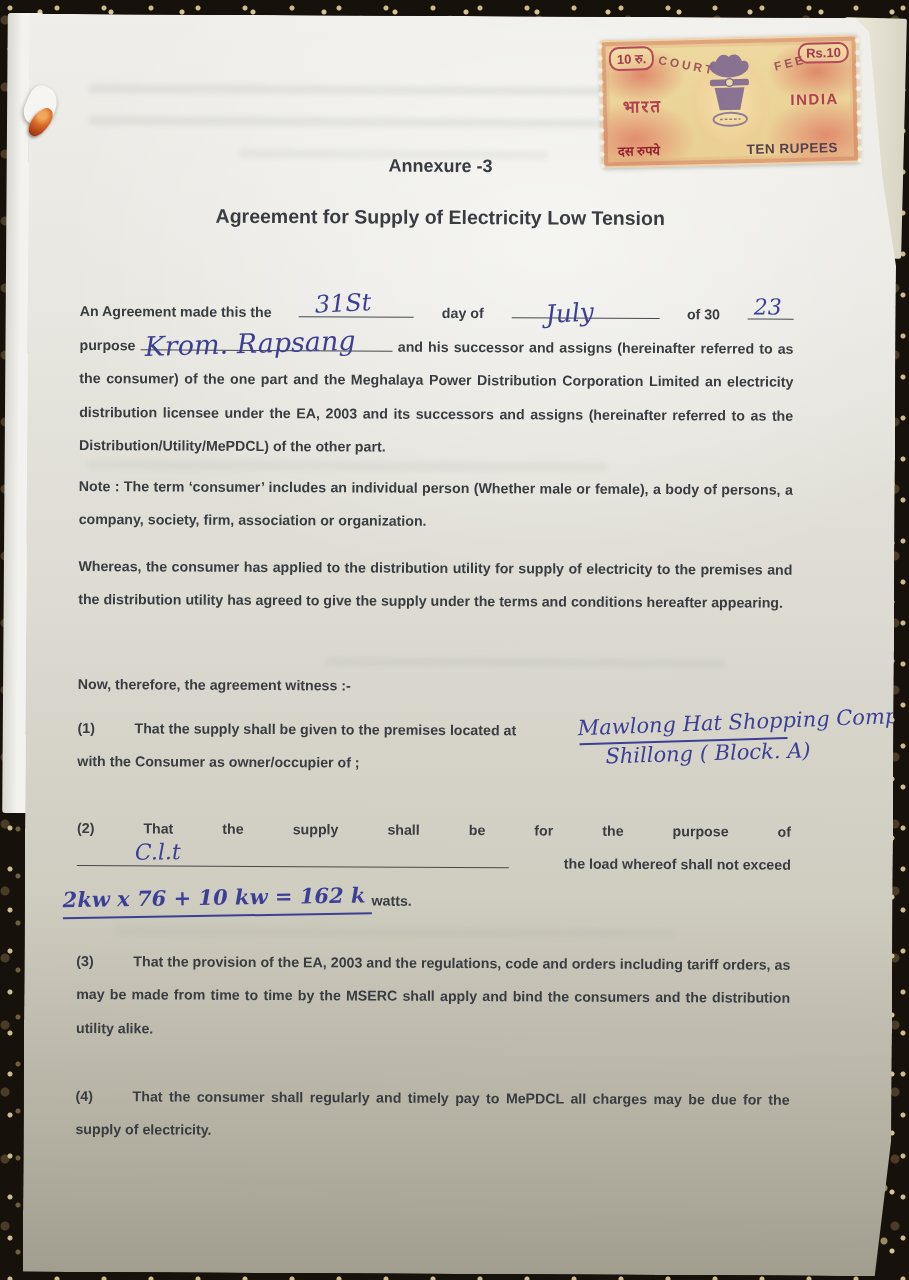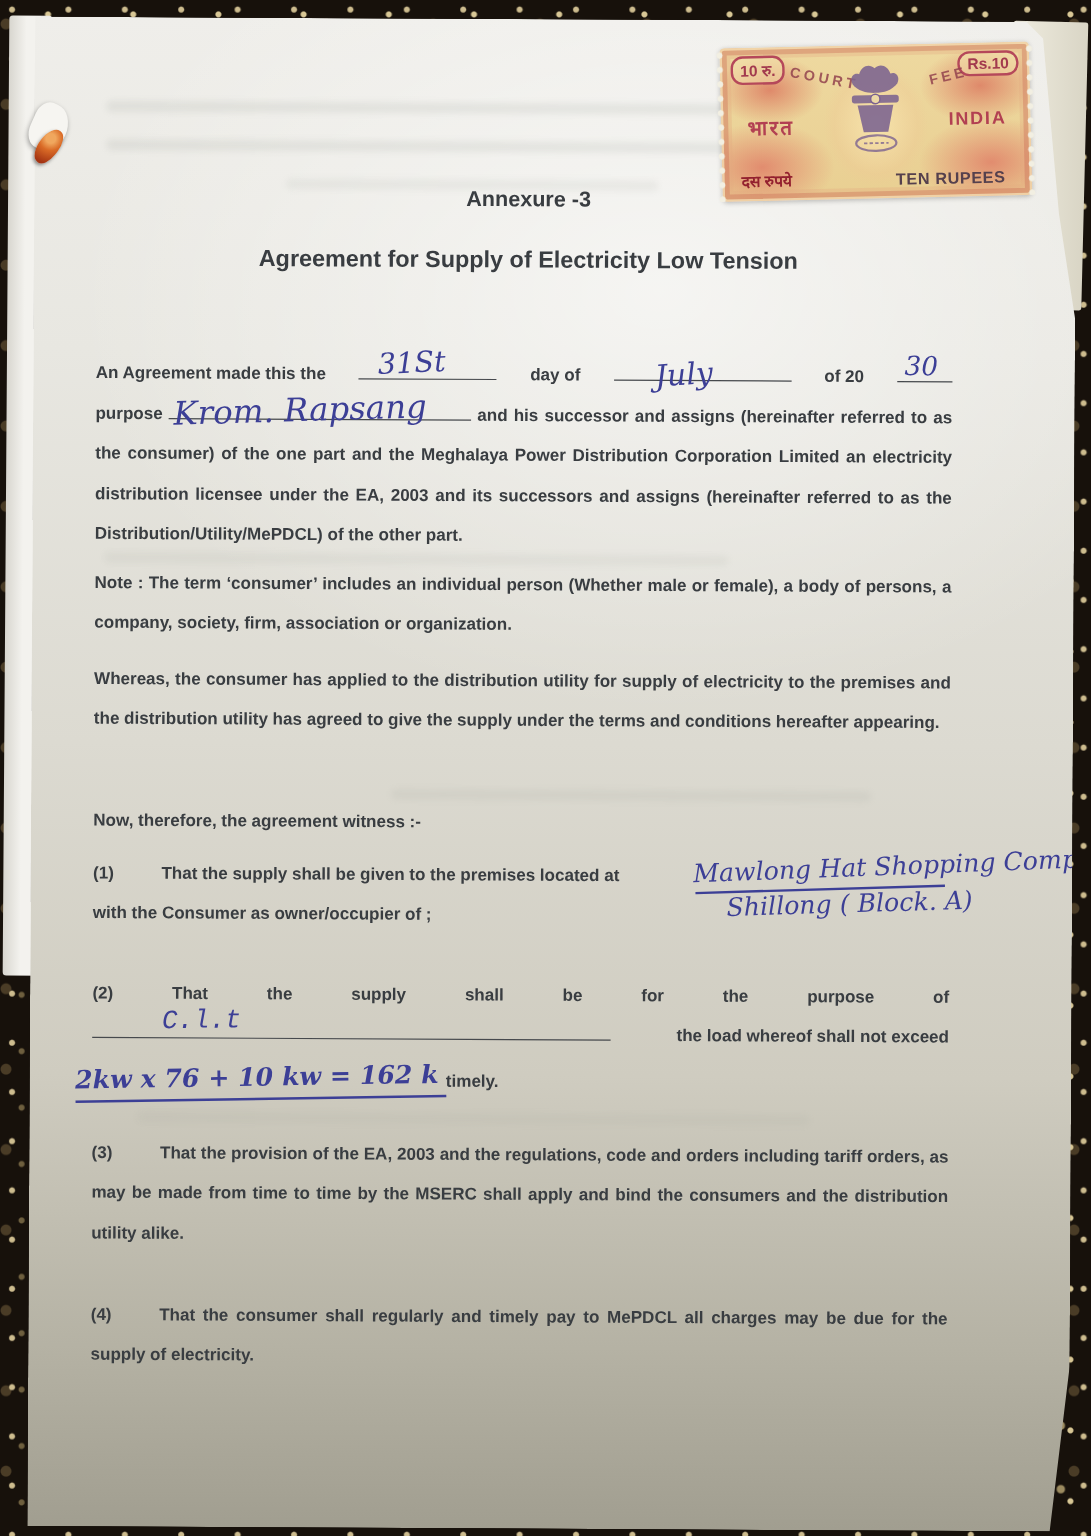--- a/index.html
+++ b/index.html
@@ -79,21 +79,21 @@
   .blank{display:inline-block;border-bottom:1.6px solid #46494d;position:relative;vertical-align:baseline;}
   
   .hw{font-family:"DejaVu Serif",serif;font-style:italic;font-weight:normal;color:#3c3f96;white-space:nowrap;}
   .hw-day{position:absolute;left:16px;bottom:-4px;font-size:24px;transform:rotate(-3deg);}
   .hw-month{position:absolute;left:34px;bottom:-12px;font-size:25px;transform:rotate(-4deg);}
   .hw-year{position:absolute;left:6px;bottom:-5px;font-size:22px;}
   .hw-name{position:absolute;left:4px;bottom:-10px;font-size:27px;transform:rotate(-2deg);}
   .hw-prem1{position:absolute;left:500px;top:-10px;font-size:21px;transform:rotate(-2.5deg);z-index:2;}
   .hw-prem2{position:absolute;left:528px;top:22px;font-size:21px;transform:rotate(-2deg);z-index:2;}
   .ink-underline{position:absolute;left:502px;top:25px;width:208px;height:2px;background:#3c3f96;transform:rotate(-2deg);z-index:1;}
-  .hw-purpose{position:absolute;left:58px;bottom:-3px;font-size:22px;transform:rotate(-1deg);font-family:Liberation Mono, monospace;}
+  .hw-purpose{position:absolute;left:58px;bottom:-3px;font-size:22px;transform:rotate(-1deg);}
   .hw-load{font-family:"DejaVu Serif",serif;font-style:italic;color:#3c3f96;font-size:21px;white-space:nowrap;border-bottom:2px solid #3c3f96;padding:0 6px 1px 0;transform:rotate(-1.2deg);display:inline-block;}
   .row{display:flex;align-items:baseline;}
   .sp-between{justify-content:space-between;}
   .just-last{text-align:justify;text-align-last:justify;}
   .nowrap{white-space:nowrap;}
 </style>
 </head>
 <body>
 
 <div class="under-sheet-left"></div>
@@ -146,23 +146,23 @@
 
     <div class="pt row sp-between" style="top:281px;">
       <span class="nowrap">An Agreement made this the</span>
       <span class="blank" style="width:115px;">
         <span class="hw hw-day">31St</span>
       </span>
       <span class="nowrap">day of</span>
       <span class="blank" style="width:148px;">
         <span class="hw hw-month">July</span>
       </span>
-      <span class="nowrap">of 20</span>
+      <span class="nowrap">of 30</span>
       <span class="blank" style="width:46px;">
-        <span class="hw hw-year">30</span>
+        <span class="hw hw-year">23</span>
       </span>
     </div>
 
     <div class="pt just" style="top:315px;">
       <span>purpose</span>
       <span class="blank" style="width:252px;">
         <span class="hw hw-name">Krom. Rapsang</span>
       </span>
       <span>and his successor and assigns (hereinafter referred to as the consumer) of the one part and the Meghalaya Power Distribution Corporation Limited an electricity distribution licensee under the EA, 2003 and its successors and assigns (hereinafter referred to as the Distribution/Utility/MePDCL) of the other part.</span>
     </div>
@@ -187,21 +187,21 @@
     <div class="pt" style="top:798px;height:110px;">
       <div class="just-last">(2) That the supply shall be for the purpose of</div>
       <div class="row">
         <span class="blank" style="width:432px;">
           <span class="hw hw-purpose">C.l.t</span>
         </span>
         <span style="margin-left:auto;" class="nowrap">the load whereof shall not exceed</span>
       </div>
       <div class="row" style="margin-left:-14px;margin-top:1px;">
         <span class="hw-load">2kw x 76 + 10 kw = 162 k</span>
-        <span>timely.</span>
+        <span>watts.</span>
       </div>
     </div>
 
     <div class="pt just" style="top:931px;">
       <span style="display:inline-block;width:57px;">(3)</span><span>That the provision of the EA, 2003 and the regulations, code and orders including tariff orders, as may be made from time to time by the MSERC shall apply and bind the consumers and the distribution utility alike.</span>
     </div>
 
     <div class="pt just" style="top:1066px;">
       <span style="display:inline-block;width:57px;">(4)</span><span>That the consumer shall regularly and timely pay to MePDCL all charges may be due for the supply of electricity.</span>
     </div>

